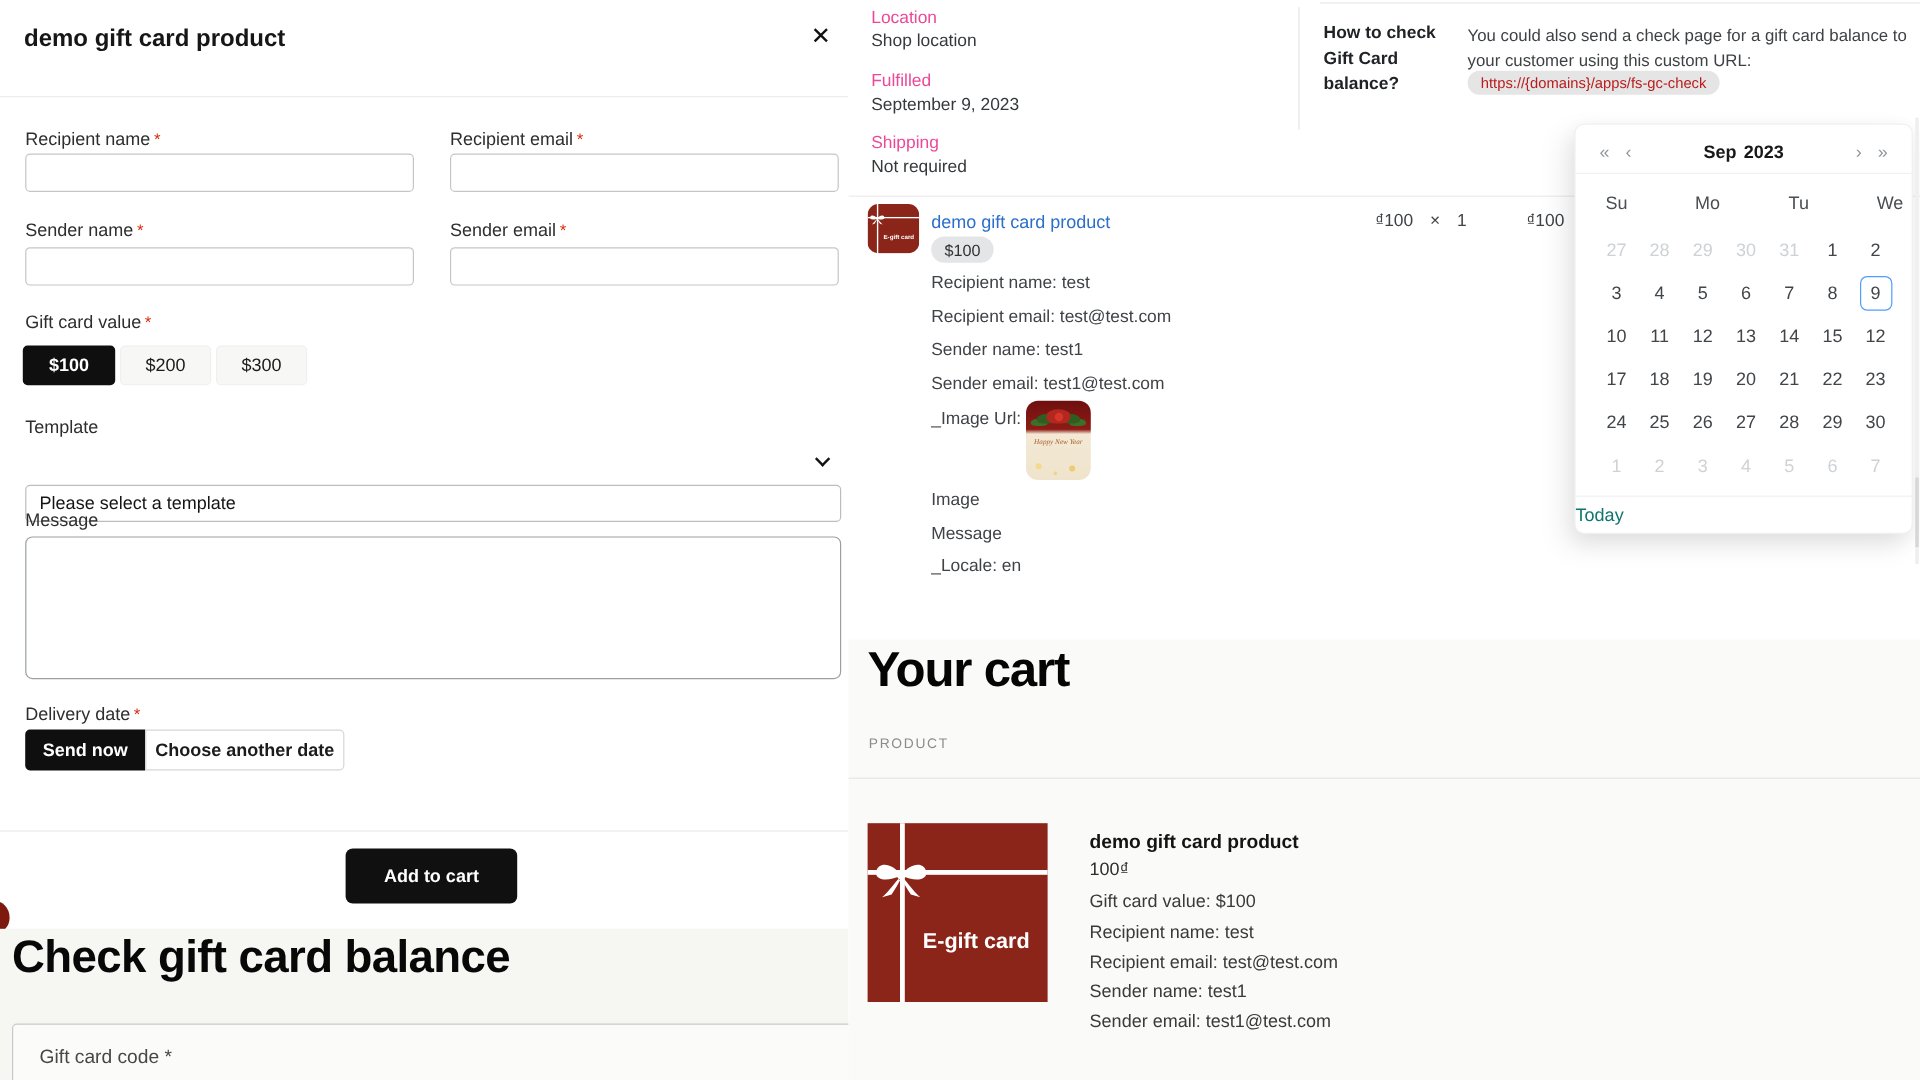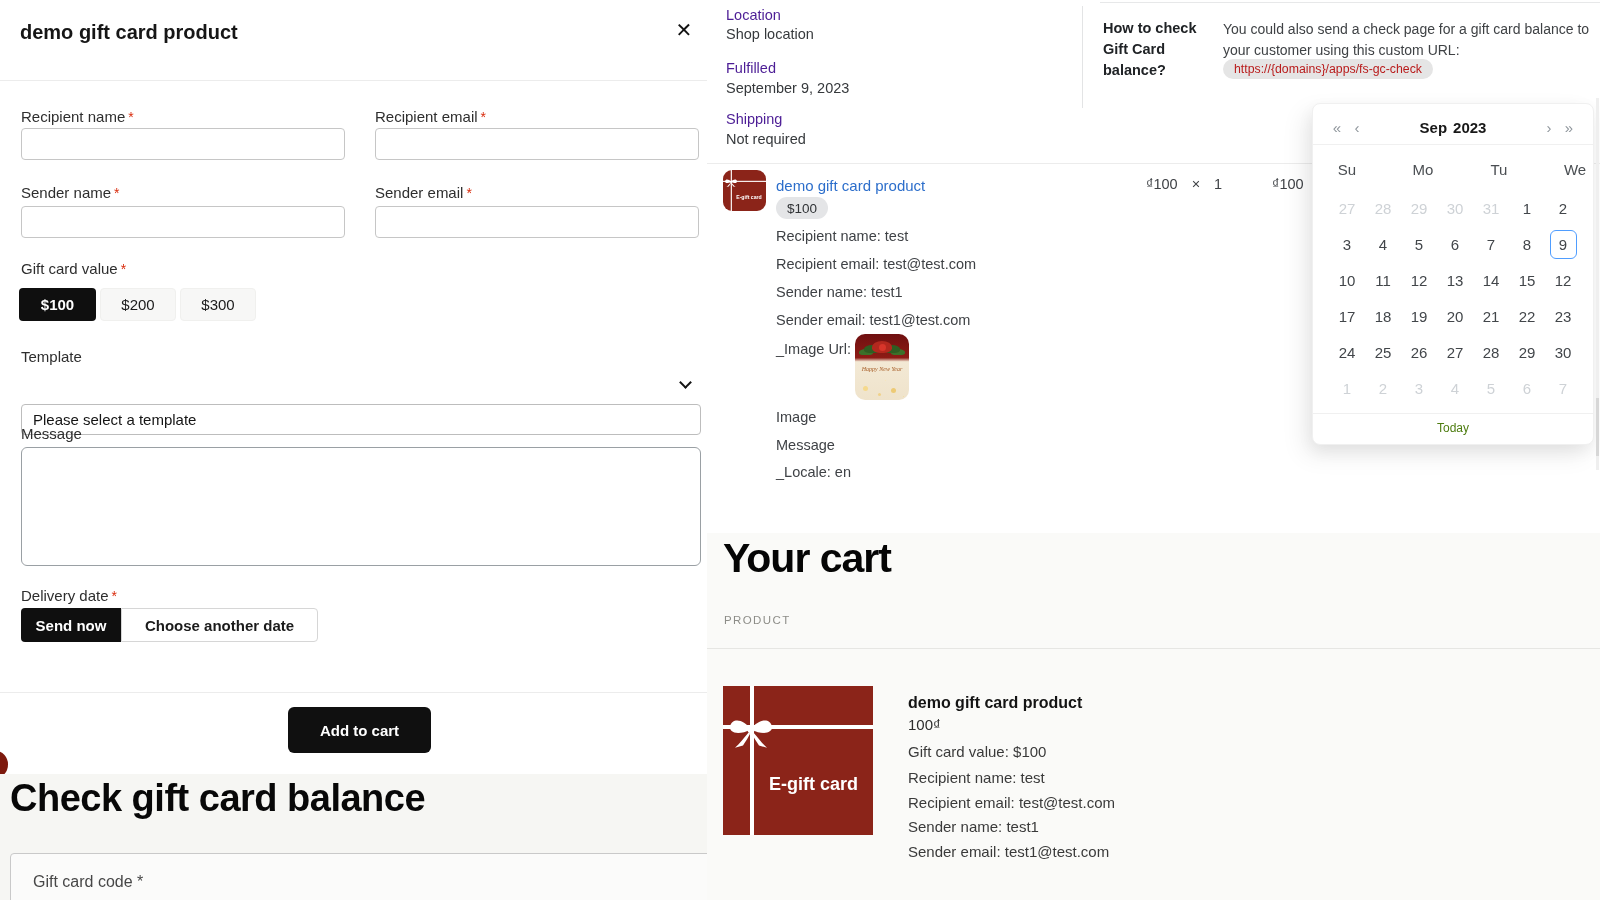--- a/index.html
+++ b/index.html
@@ -26,21 +26,21 @@
   .sel-wrap { left:21px; top:369px; width:680px; height:31px; }
   select.tmpl { width:680px; height:31px; border:1px solid #bdbdbd; border-radius:4px; background:#fff;
                 font-size:15px; color:#141414; padding:0 28px 0 11px; -webkit-appearance:none; appearance:none;
                 font-family:"Liberation Sans",sans-serif;margin-top:35px; }
   .chev { position:absolute; left:660px; top:9px; width:9px; height:9px;
           border-right:2px solid #141414; border-bottom:2px solid #141414; transform:rotate(45deg); pointer-events:none; }
   textarea.msg { left:21px; top:447px; width:680px; height:119px; border:1px solid #9aa0a4; border-radius:6px;
                  resize:none; font-family:"Liberation Sans",sans-serif; font-size:15px; padding:8px 10px; }
   .dd-black { left:21px; top:608px; width:100px; height:34px; border-radius:4px 0 0 4px; background:#0f0f0f;
               color:#fff; font-weight:bold; }
-  .dd-white { left:121px; top:608px; width:197px; height:34px; border-radius:0 4px 4px 0; background:#fff;
+  .dd-white { left:121px; top:608px; width:166px; height:34px; border-radius:0 4px 4px 0; background:#fff;
               border:1px solid #d6d6d6; color:#1b1b1b; font-weight:bold; }
   .atc { left:288px; top:707px; width:143px; height:46px; background:#101010; color:#fff;
          border-radius:6px; font-size:15px; font-weight:bold; display:flex; align-items:center; justify-content:center; cursor:pointer; }
   .red-sliver { left:-16px; top:751px; width:24px; height:27px; background:#7d190d; border-radius:50%; }
   .bal-bg { left:0; top:774px; width:707px; height:126px; background:#f6f6f3; }
   .bal-head { left:10px; top:777px; font-size:38px; font-weight:bold; letter-spacing:-0.5px; color:#080808; }
   .code-input { left:10px; top:853px; width:704px; height:58px; border:1px solid #c9c9c9; border-radius:4px;
                 background:#fbfbfa; padding:0 0 0 22px; font-size:16px; color:#222; font-family:"Liberation Sans",sans-serif; }
   .code-input::placeholder { color:#474747; opacity:1; }
 
@@ -48,21 +48,21 @@
   .giftcard { position:absolute; width:150px; height:149px; background:#8b2419; }
   .gc-vline { position:absolute; left:27px; top:0; width:4px; height:100%; background:#fff; }
   .gc-hline { position:absolute; left:0; top:39px; width:100%; height:4px; background:#fff; }
   .gc-bow { position:absolute; left:4px; top:24px; width:48px; height:42px; }
   .gc-label { position:absolute; left:33px; right:2px; top:88px; text-align:center; color:#fff;
               font-size:18px; font-weight:bold; }
   .thumb-clip { left:723px; top:170px; width:43px; height:41px; border-radius:9px; overflow:hidden; }
   .thumb-clip .giftcard { transform:scale(0.287,0.277); transform-origin:0 0; }
 
   
-  .o-label { font-size:14.5px; color:#4c1d95; }
+  .o-label { font-size:14.5px; color:#ec4899; }
   .o-value { font-size:14.5px; color:#36393c; }
   .o-div   { left:707px; top:163px; width:893px; height:1px; background:#ececec; }
   .li-title { font-size:15px; color:#2c6ecb; cursor:pointer; }
   .li-badge { height:22px; padding:0 11px; background:#e4e5e7; border-radius:11px; font-size:13.5px;
               color:#303336; display:inline-flex; align-items:center; }
   .li-prop { font-size:14.5px; color:#3f4246; }
   .li-price { font-size:14.5px; color:#3f4246; }
   .xmas { left:855px; top:334px; width:54px; height:66px; border-radius:10px; overflow:hidden;
           background:linear-gradient(180deg,#6f0f10 0%,#8d1b15 36%,#f3e9d5 42%,#efe3cb 100%); }
   .xmas-bow { position:absolute; left:17px; top:7px; width:20px; height:12px; background:#b3281e; border-radius:50% 50% 40% 40%; box-shadow:-10px 2px 0 -2px #2f5d22, 10px 2px 0 -2px #2f5d22, -16px 5px 0 -3px #3c7029, 16px 5px 0 -3px #3c7029; }
@@ -92,22 +92,22 @@
   .cal-wd-row { top:49px; height:32px; }
   .cal-wd { display:flex; align-items:center; justify-content:center; font-size:15px; color:#4a4e52; }
   .cal-grid { position:absolute; left:16px; top:86px; width:252px; display:grid;
               grid-template-columns:repeat(7,36px); grid-auto-rows:36px; }
   .cal-day { display:flex; align-items:center; justify-content:center; font-size:15px; color:#42464a;
              cursor:pointer; position:relative; }
   .cal-day.out { color:#ced2d6; }
   .cal-day.sel::before { content:""; position:absolute; width:25px; height:27px; border:1px solid #4f9dff;
                          border-radius:6px; }
   .cal-div2 { position:absolute; left:0; top:309px; width:100%; height:1px; background:#f0f0f0; }
-  .cal-today { position:absolute; left:0; top:317px; width:100%; text-align:center; font-size:12px;
-               color:#4d7c0f; cursor:pointer; }
+  .cal-today { position:absolute; left:0; top:317px; width:100%; text-align:left; font-size:15px;
+               color:#0f766e; cursor:pointer; }
   .edge-scroll { left:1596px; top:98px; width:3px; height:372px; background:#efefef; z-index:6; }
   .edge-thumb { left:1596px; top:398px; width:3px; height:58px; background:#d7d7d7; z-index:7; }
 
   
   .cart-bg { left:707px; top:533px; width:893px; height:367px; background:#fafaf8; }
   .cart-head { left:723px; top:535px; font-size:41px; font-weight:bold; letter-spacing:-1px; color:#050505; }
   .cart-col { left:724px; top:614px; font-size:11.5px; letter-spacing:1.4px; color:#8d8d88; }
   .cart-div { left:707px; top:648px; width:893px; height:1px; background:#e6e6e3; }
   .cart-img { left:723px; top:686px; }
   .c-title { left:908px; top:694px; font-size:16px; font-weight:bold; color:#141414; }

